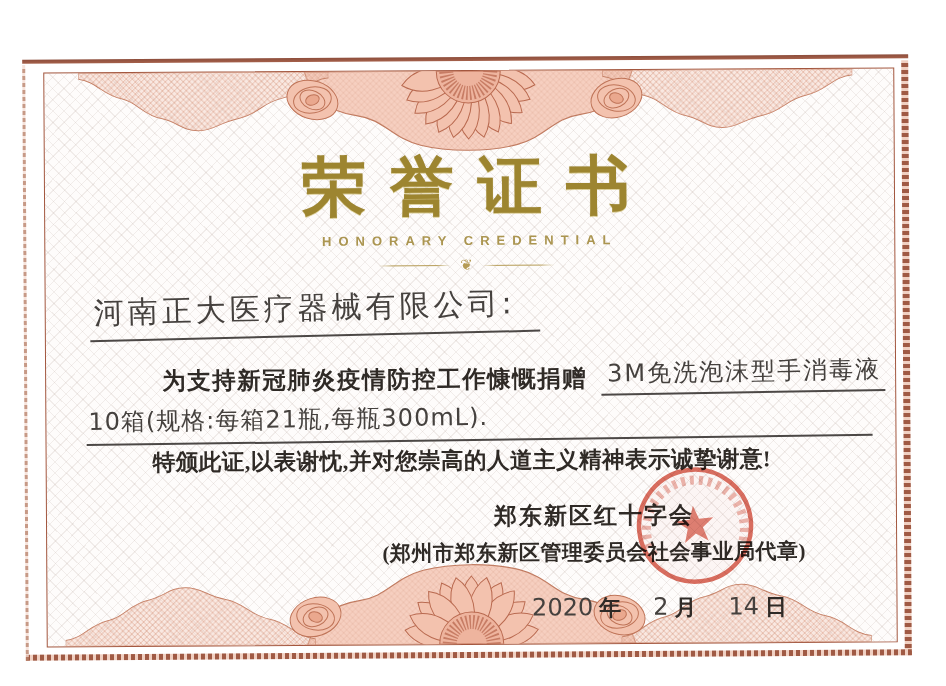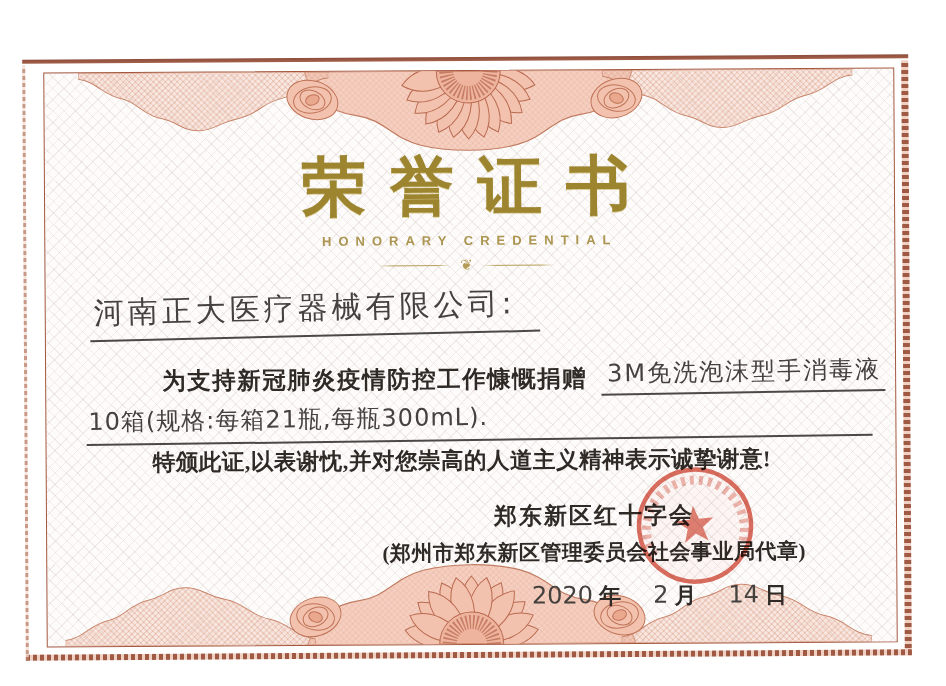--- a/index.html
+++ b/index.html
@@ -47,21 +47,21 @@
   .donation-detail{position:absolute;left:62px;right:38px;top:344px;font-size:24px;
         letter-spacing:1px;border-bottom:2px solid #4c4846;padding:0 4px 6px 2px;
         transform:rotate(-0.4deg);white-space:nowrap;}
   .closing{position:absolute;left:128px;right:30px;top:388px;font-size:22.5px;font-weight:bold;
         color:#2f2a26;letter-spacing:0.5px;white-space:nowrap;}
   .sig-block{position:absolute;left:300px;right:48px;top:444px;text-align:center;color:#2f2a26;}
   .issuer{font-size:23px;font-weight:bold;letter-spacing:2px;}
   .issuer-note{font-size:21px;font-weight:bold;margin-top:7px;letter-spacing:0.5px;white-space:nowrap;}
   .date-row{margin-top:15px;display:flex;justify-content:center;align-items:baseline;
         transform:translateX(62px);}
-  .date-row .num{font-size:24px;margin:0 6px;}
+  .date-row .num{font-size:24px;margin:12px 6px;}
   .date-row .lbl{font-size:22px;font-weight:bold;}
   .date-row .gap{width:26px;}
   .seal{position:absolute;left:600px;top:400px;z-index:4;opacity:.8;mix-blend-mode:multiply;
         transform:rotate(-6deg);}
 </style>
 </head>
 <body>
 
 <div class="page">
   <div class="certificate">

